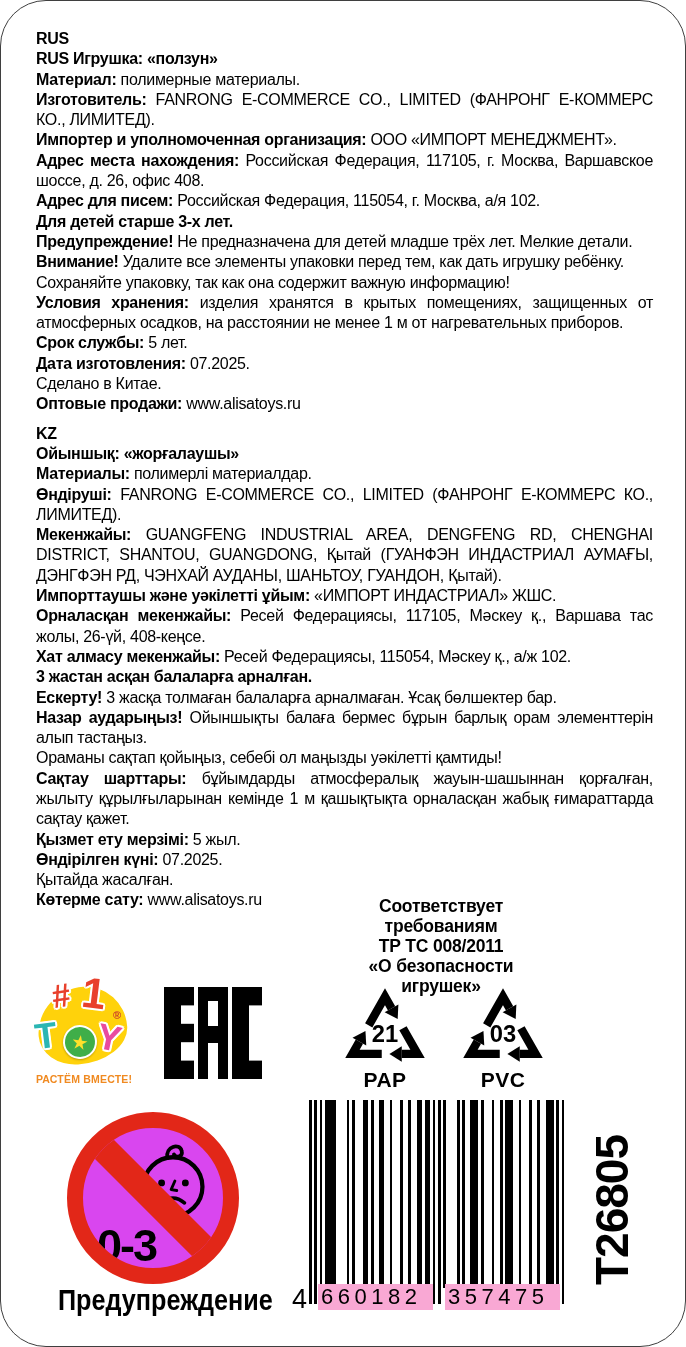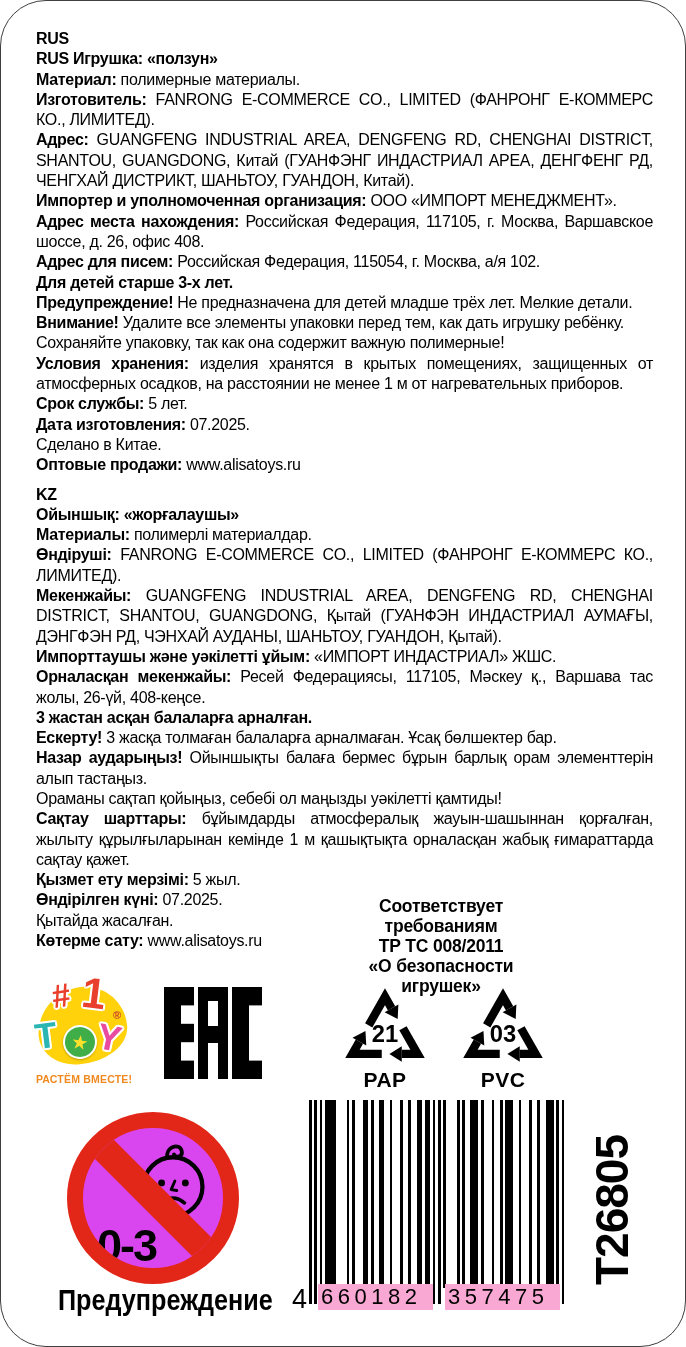--- a/index.html
+++ b/index.html
@@ -65,42 +65,42 @@
 <body>
 
 <div class="label">
 
   <div class="textflow">
     <div class="section-rus">
         <p class="para"><b>RUS</b><span></span></p>
         <p class="para"><b>RUS Игрушка: «ползун»</b><span></span></p>
         <p class="para"><b>Материал:</b><span> полимерные материалы.</span></p>
         <p class="para"><b>Изготовитель:</b><span> FANRONG E-COMMERCE CO., LIMITED (ФАНРОНГ Е-КОММЕРС КО., ЛИМИТЕД).</span></p>
-        <p class="para"><b>Адрес:</b><span> GUANGFENG INDUSTRIAL AREA, DENGFENG RD, CHENGHAI DISTRICT, SHANTOU, GUANGDONG, Китай (ГУАНФЭНГ ИНДАСТРИАЛ АРЕА, ДЕНГФЕНГ РД, ЧЕНГХАЙ ДИСТРИКТ, ШАНЬТОУ, ГУАНДОН, Китай).</span></p>
         <p class="para"><b>Импортер и уполномоченная организация:</b><span> ООО «ИМПОРТ МЕНЕДЖМЕНТ».</span></p>
         <p class="para"><b>Адрес места нахождения:</b><span> Российская Федерация, 117105, г. Москва, Варшавское шоссе, д. 26, офис 408.</span></p>
         <p class="para"><b>Адрес для писем:</b><span> Российская Федерация, 115054, г. Москва, а/я 102.</span></p>
         <p class="para"><b>Для детей старше 3-х лет.</b><span></span></p>
         <p class="para"><b>Предупреждение!</b><span> Не предназначена для детей младше трёх лет. Мелкие детали.</span></p>
         <p class="para"><b>Внимание!</b><span> Удалите все элементы упаковки перед тем, как дать игрушку ребёнку.</span></p>
-        <p class="para"><b></b><span>Сохраняйте упаковку, так как она содержит важную полимерные!</span></p>
+        <p class="para"><b></b><span>Сохраняйте упаковку, так как она содержит важную информацию!</span></p>
         <p class="para"><b>Условия хранения:</b><span> изделия хранятся в крытых помещениях, защищенных от атмосферных осадков, на расстоянии не менее 1 м от нагревательных приборов.</span></p>
         <p class="para"><b>Срок службы:</b><span> 5 лет.</span></p>
         <p class="para"><b>Дата изготовления:</b><span> 07.2025.</span></p>
         <p class="para"><b></b><span>Сделано в Китае.</span></p>
         <p class="para"><b>Оптовые продажи:</b><span> www.alisatoys.ru</span></p>
       </div>
     <div class="section-kz">
         <p class="para"><b>KZ</b><span></span></p>
         <p class="para"><b>Ойыншық: «жорғалаушы»</b><span></span></p>
         <p class="para"><b>Материалы:</b><span> полимерлі материалдар.</span></p>
         <p class="para"><b>Өндіруші:</b><span> FANRONG E-COMMERCE CO., LIMITED (ФАНРОНГ Е-КОММЕРС КО., ЛИМИТЕД).</span></p>
         <p class="para"><b>Мекенжайы:</b><span> GUANGFENG INDUSTRIAL AREA, DENGFENG RD, CHENGHAI DISTRICT, SHANTOU, GUANGDONG, Қытай (ГУАНФЭН ИНДАСТРИАЛ АУМАҒЫ, ДЭНГФЭН РД, ЧЭНХАЙ АУДАНЫ, ШАНЬТОУ, ГУАНДОН, Қытай).</span></p>
         <p class="para"><b>Импорттаушы және уәкілетті ұйым:</b><span> «ИМПОРТ ИНДАСТРИАЛ» ЖШС.</span></p>
         <p class="para"><b>Орналасқан мекенжайы:</b><span> Ресей Федерациясы, 117105, Мәскеу қ., Варшава тас жолы, 26-үй, 408-кеңсе.</span></p>
+        <p class="para"><b>Хат алмасу мекенжайы:</b><span> Ресей Федерациясы, 115054, Мәскеу қ., а/ж 102.</span></p>
         <p class="para"><b>3 жастан асқан балаларға арналған.</b><span></span></p>
         <p class="para"><b>Ескерту!</b><span> 3 жасқа толмаған балаларға арналмаған. Ұсақ бөлшектер бар.</span></p>
         <p class="para"><b>Назар аударыңыз!</b><span> Ойыншықты балаға бермес бұрын барлық орам элементтерін алып тастаңыз.</span></p>
         <p class="para"><b></b><span>Ораманы сақтап қойыңыз, себебі ол маңызды уәкілетті қамтиды!</span></p>
         <p class="para"><b>Сақтау шарттары:</b><span> бұйымдарды атмосфералық жауын-шашыннан қорғалған, жылыту құрылғыларынан кемінде 1 м қашықтықта орналасқан жабық ғимараттарда сақтау қажет.</span></p>
         <p class="para"><b>Қызмет ету мерзімі:</b><span> 5 жыл.</span></p>
         <p class="para"><b>Өндірілген күні:</b><span> 07.2025.</span></p>
         <p class="para"><b></b><span>Қытайда жасалған.</span></p>
         <p class="para"><b>Көтерме сату:</b><span> www.alisatoys.ru</span></p>
       </div>

